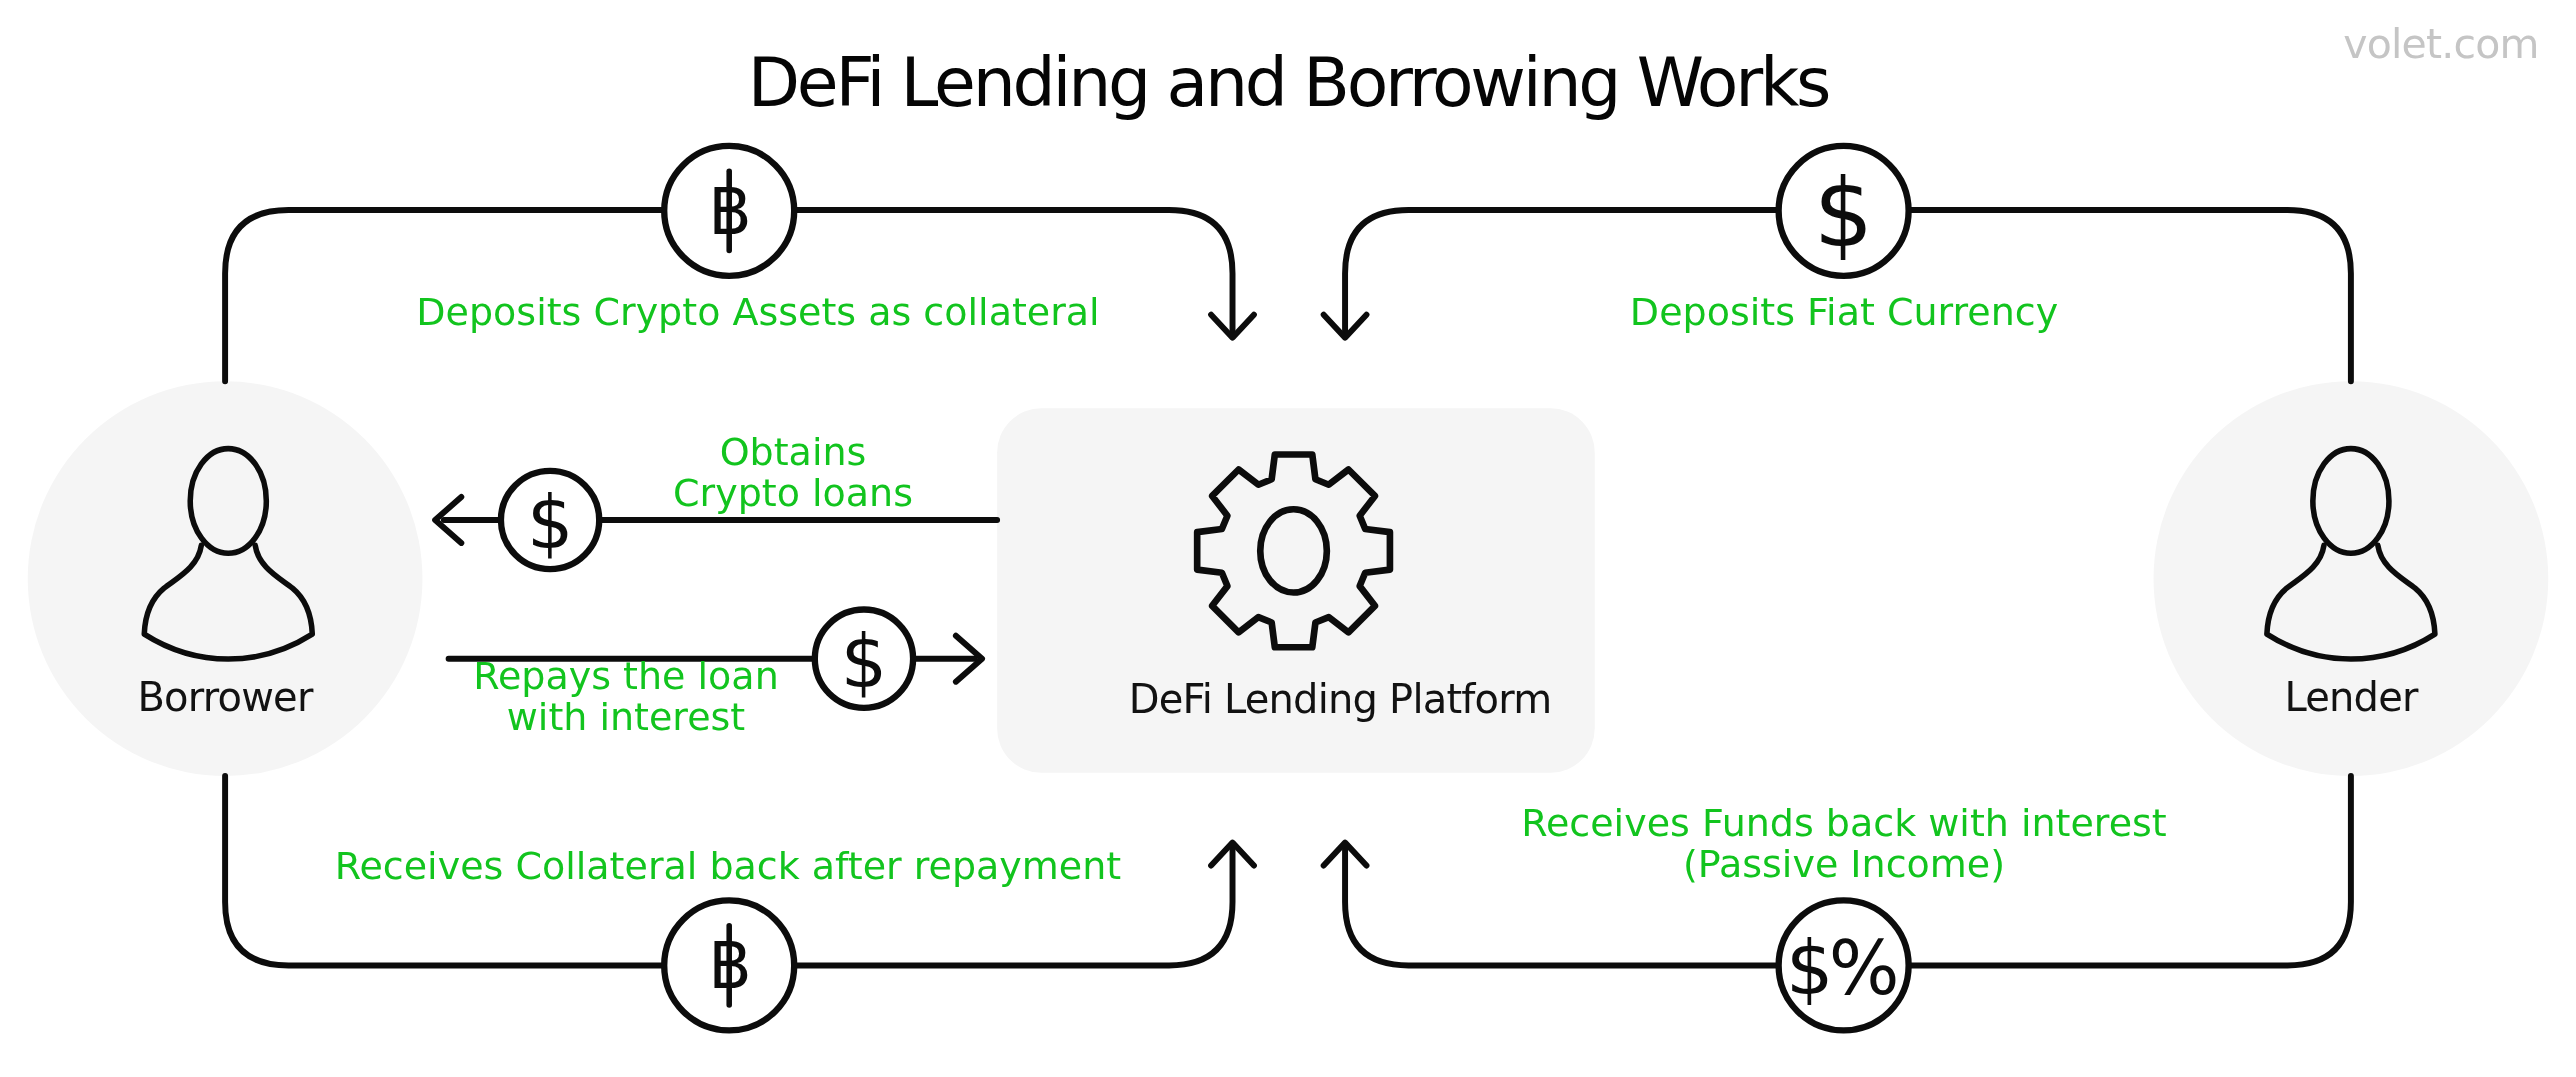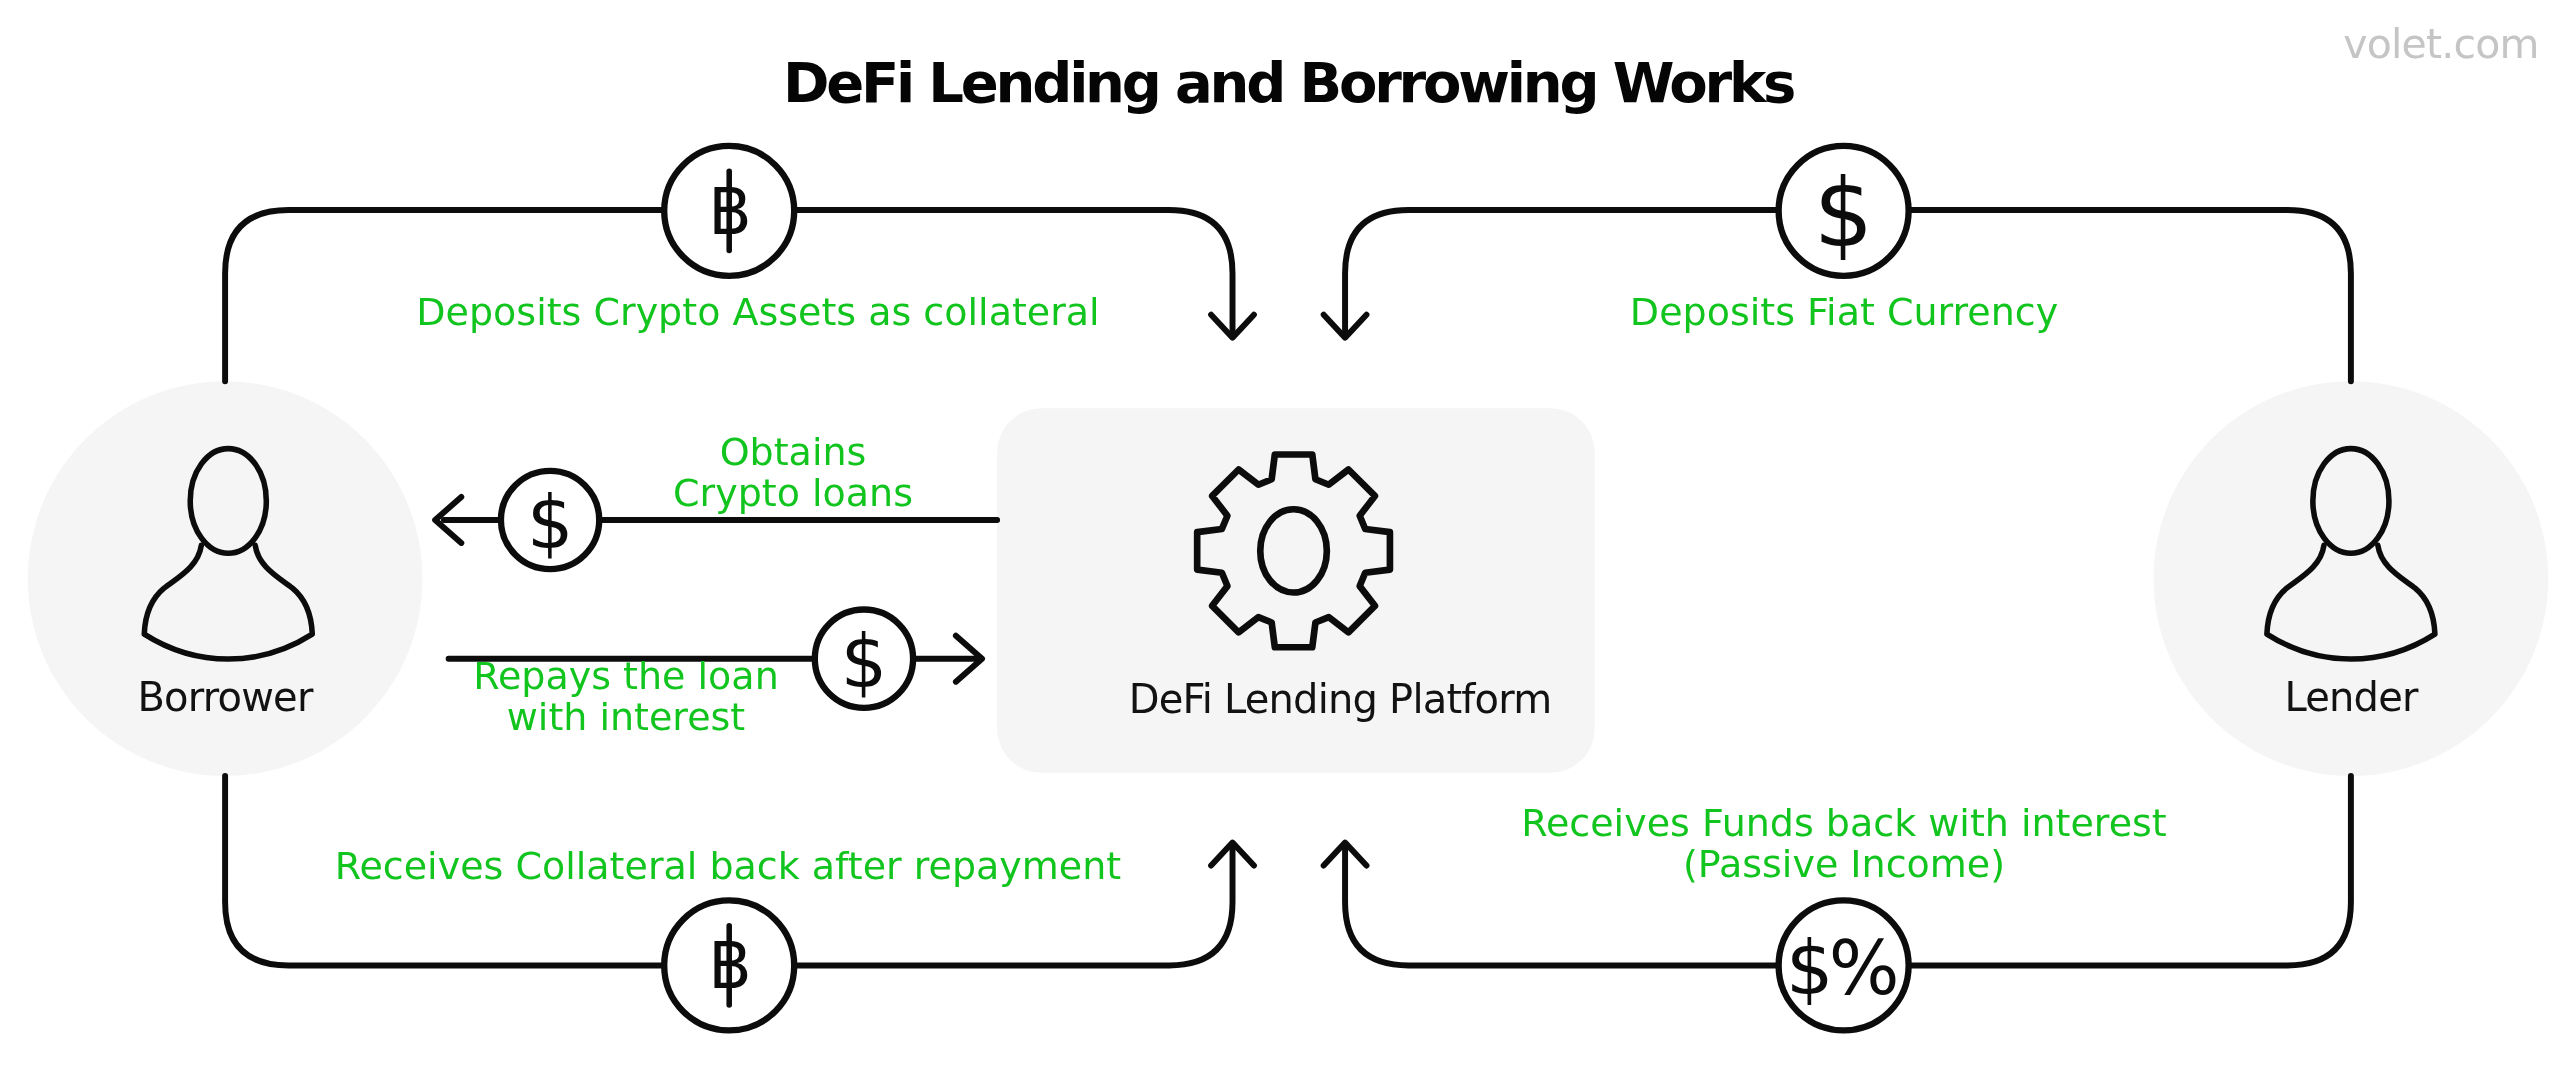--- a/index.html
+++ b/index.html
@@ -12,21 +12,21 @@
   body{background:#ffffff;font-family:"DejaVu Sans","Liberation Sans",sans-serif;}
   .canvas{
     position:relative;
     width:2576px;height:1078px;
     background:#ffffff;
     overflow:hidden;
   }
   .canvas svg{position:absolute;left:0;top:0;}
   .abs{position:absolute;transform:translate(-50%,-50%);white-space:nowrap;text-align:center;}
   .title{
-    font-size:56px;font-weight:bold;letter-spacing:-3.2px;color:#050505;
+    font-size:68px;font-weight:normal;letter-spacing:-3.2px;color:#050505;
   }
   .watermark{
     font-size:41px;font-weight:400;color:var(--watermark-gray,#c5c5c5);letter-spacing:-0.8px;
   }
   .green-label{
     font-size:38px;font-weight:500;color:var(--accent-green,#12c41e);line-height:41px;
   }
   .node-label{
     font-size:40px;font-weight:500;color:#121212;letter-spacing:-0.8px;
   }

